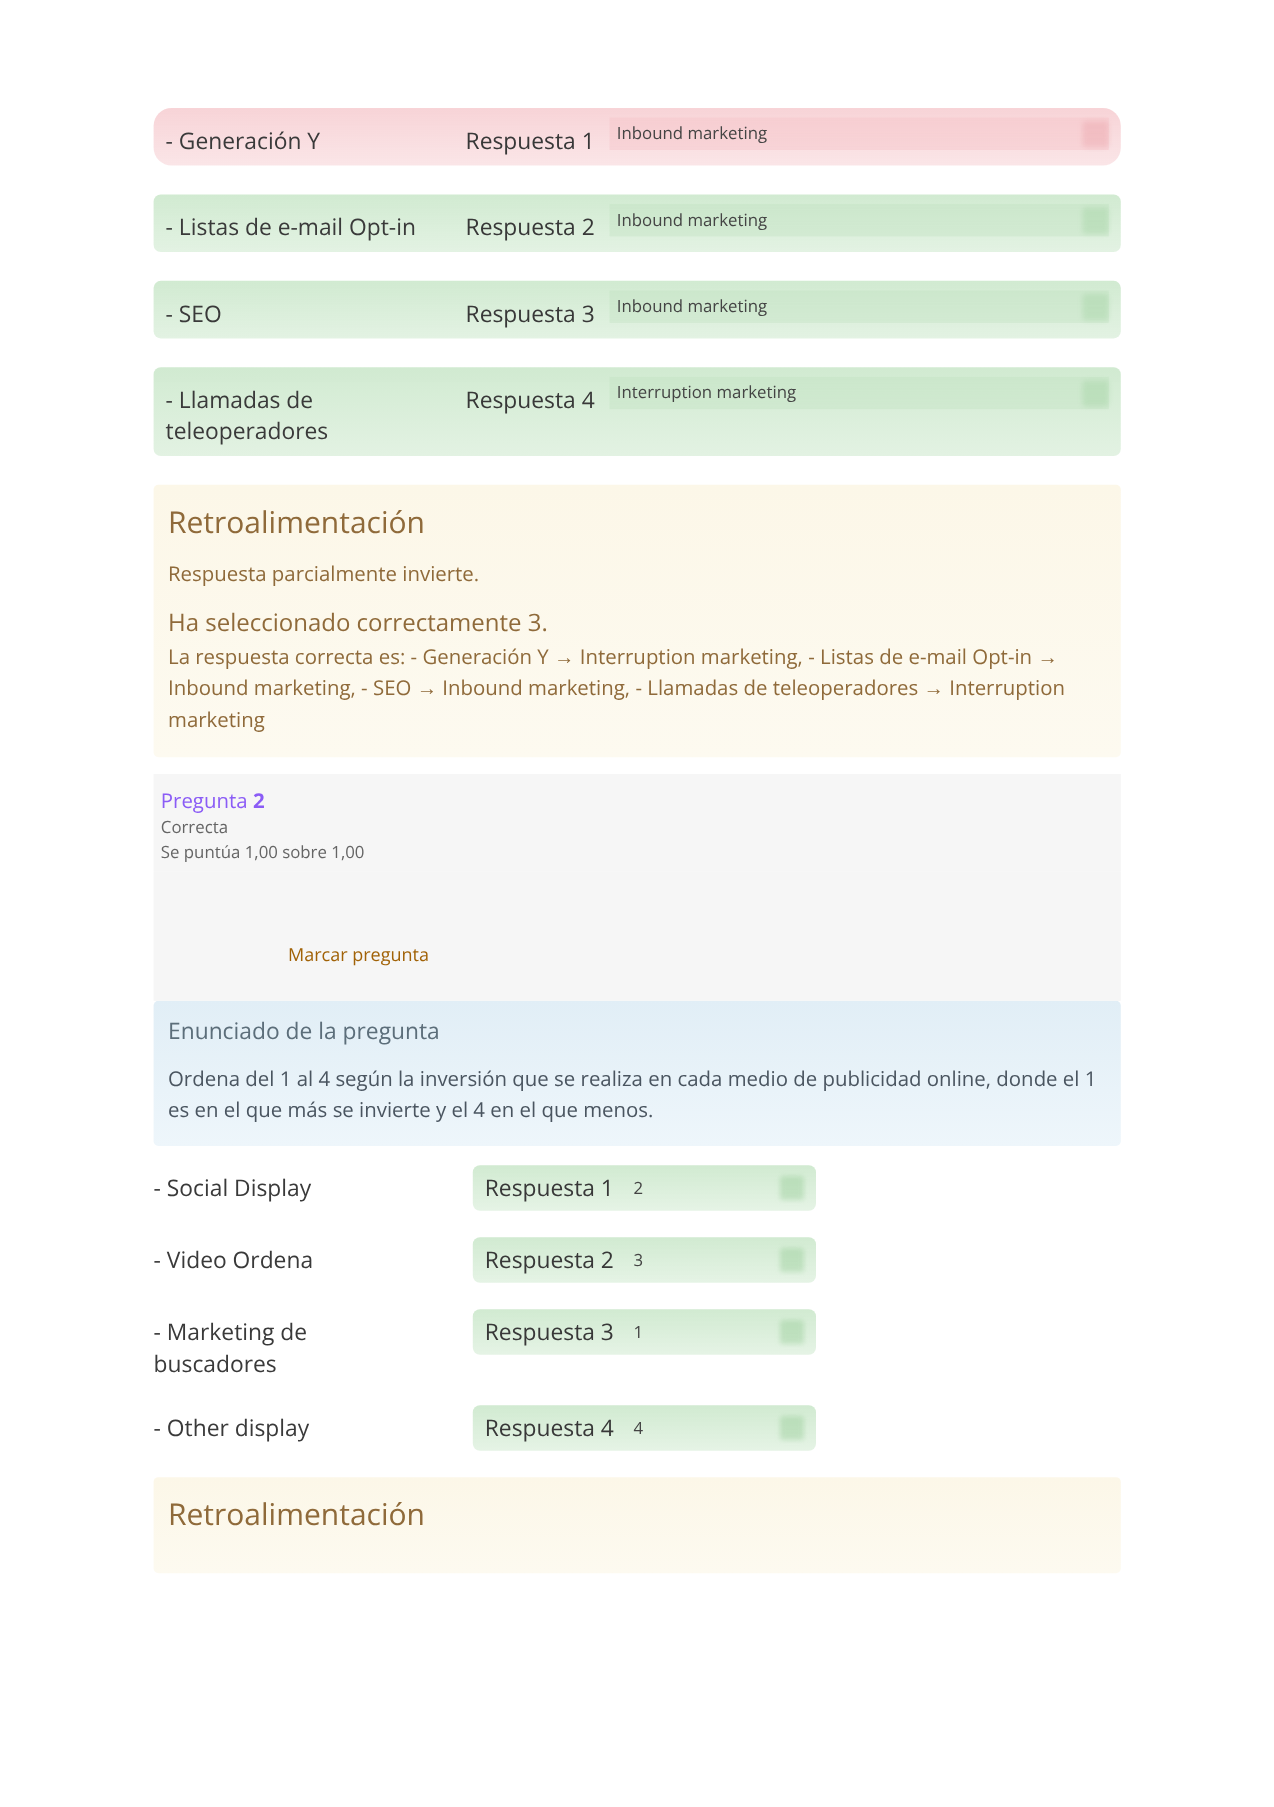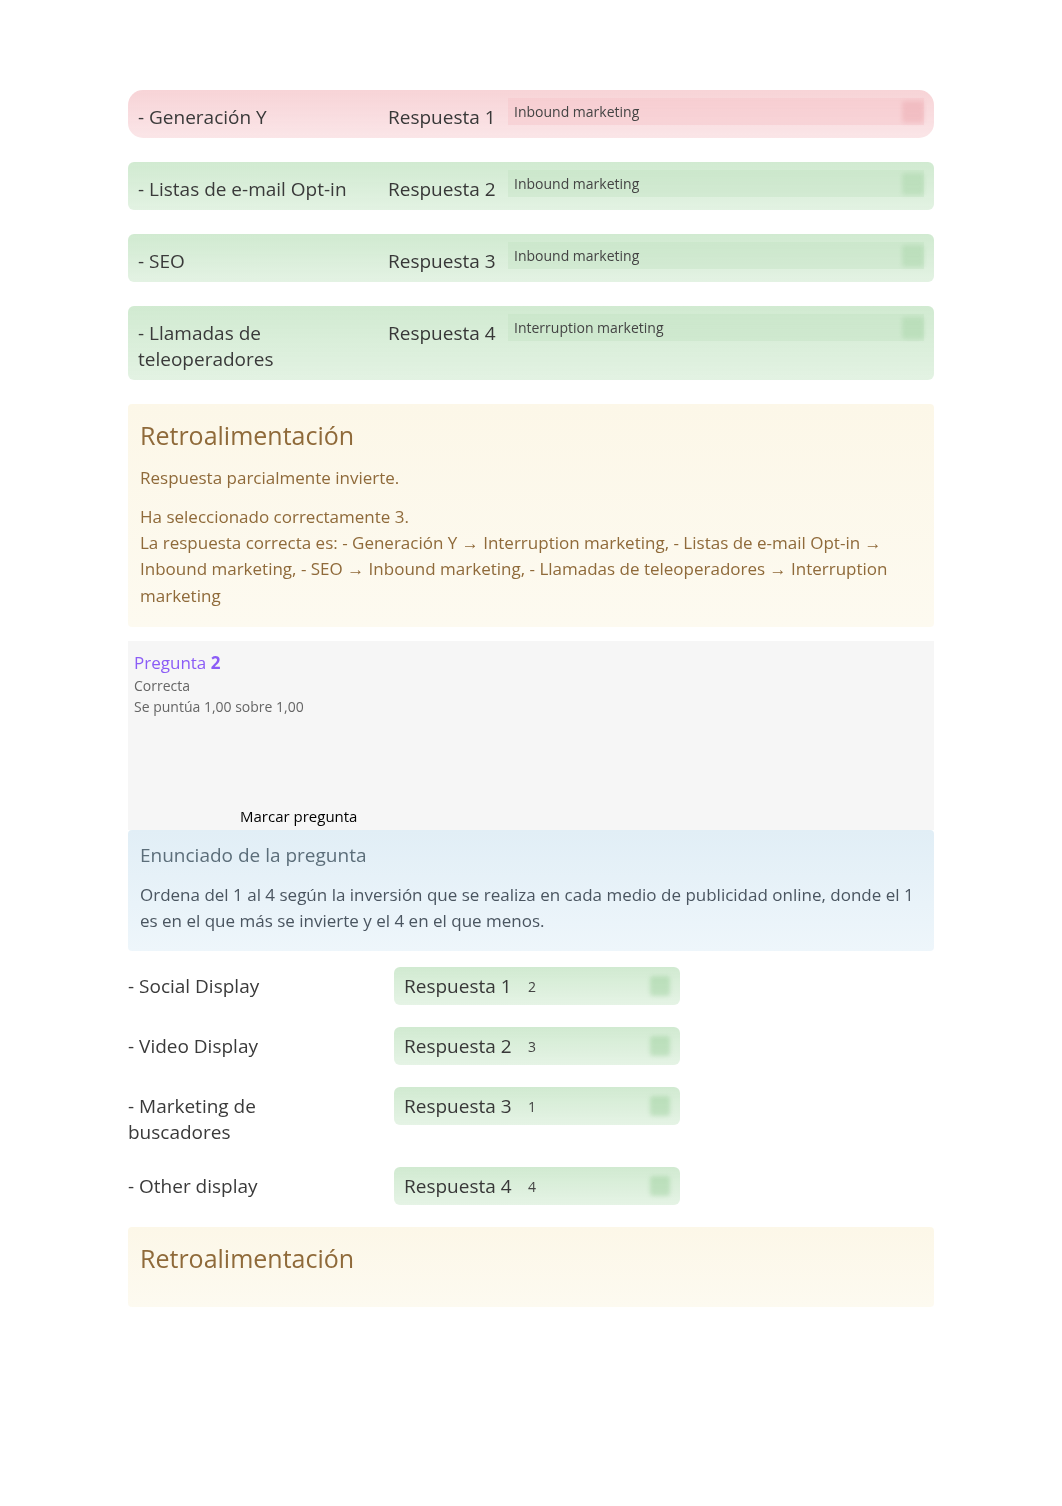--- a/index.html
+++ b/index.html
@@ -74,21 +74,21 @@
     font-size: 25px;
     font-weight: 400;
     color: #8f6a3a;
   }
   .feedback-status {
     font-size: 17px;
     color: #8f6a3a;
     margin-bottom: 16px;
   }
   .feedback-selected {
-    font-size: 17px;
+    font-size: 20px;
     color: #8f6a3a;
     margin-bottom: 2px;
   }
   .feedback-correct {
     font-size: 17px;
     color: #8f6a3a;
     line-height: 1.55;
   }
 
   .q2-header {
@@ -111,24 +111,24 @@
     color: #656565;
     margin-top: 2px;
   }
   .q2-flag-zone {
     background: #f6f6f6;
     height: 108px;
     position: relative;
   }
   .q2-flag-link {
     position: absolute;
-    bottom: 4px;
+    bottom: 28px;
     left: 112px;
     font-size: 15px;
-    color: #000000;
+    color: #a16207;
   }
 
   .enunciado-box {
     background: linear-gradient(180deg, #e1eef6, #eef6fb);
     padding: 12px 12px 18px 12px;
     border-radius: 4px;
   }
   h4.enunciado-title {
     margin: 0 0 14px 0;
     font-size: 19px;
@@ -279,21 +279,21 @@
       <div class="q2-resp-wrap">
         <div class="q2-resp-label">Respuesta 1</div>
         <div class="q2-select">
           <span class="q2-select-text">2</span>
           <span class="q2-marker"></span>
         </div>
       </div>
     </div>
 
     <div class="q2-row">
-      <div class="q2-prompt">- Video Display</div>
+      <div class="q2-prompt">- Video Ordena</div>
       <div class="q2-resp-wrap">
         <div class="q2-resp-label">Respuesta 2</div>
         <div class="q2-select">
           <span class="q2-select-text">3</span>
           <span class="q2-marker"></span>
         </div>
       </div>
     </div>
 
     <div class="q2-row">

